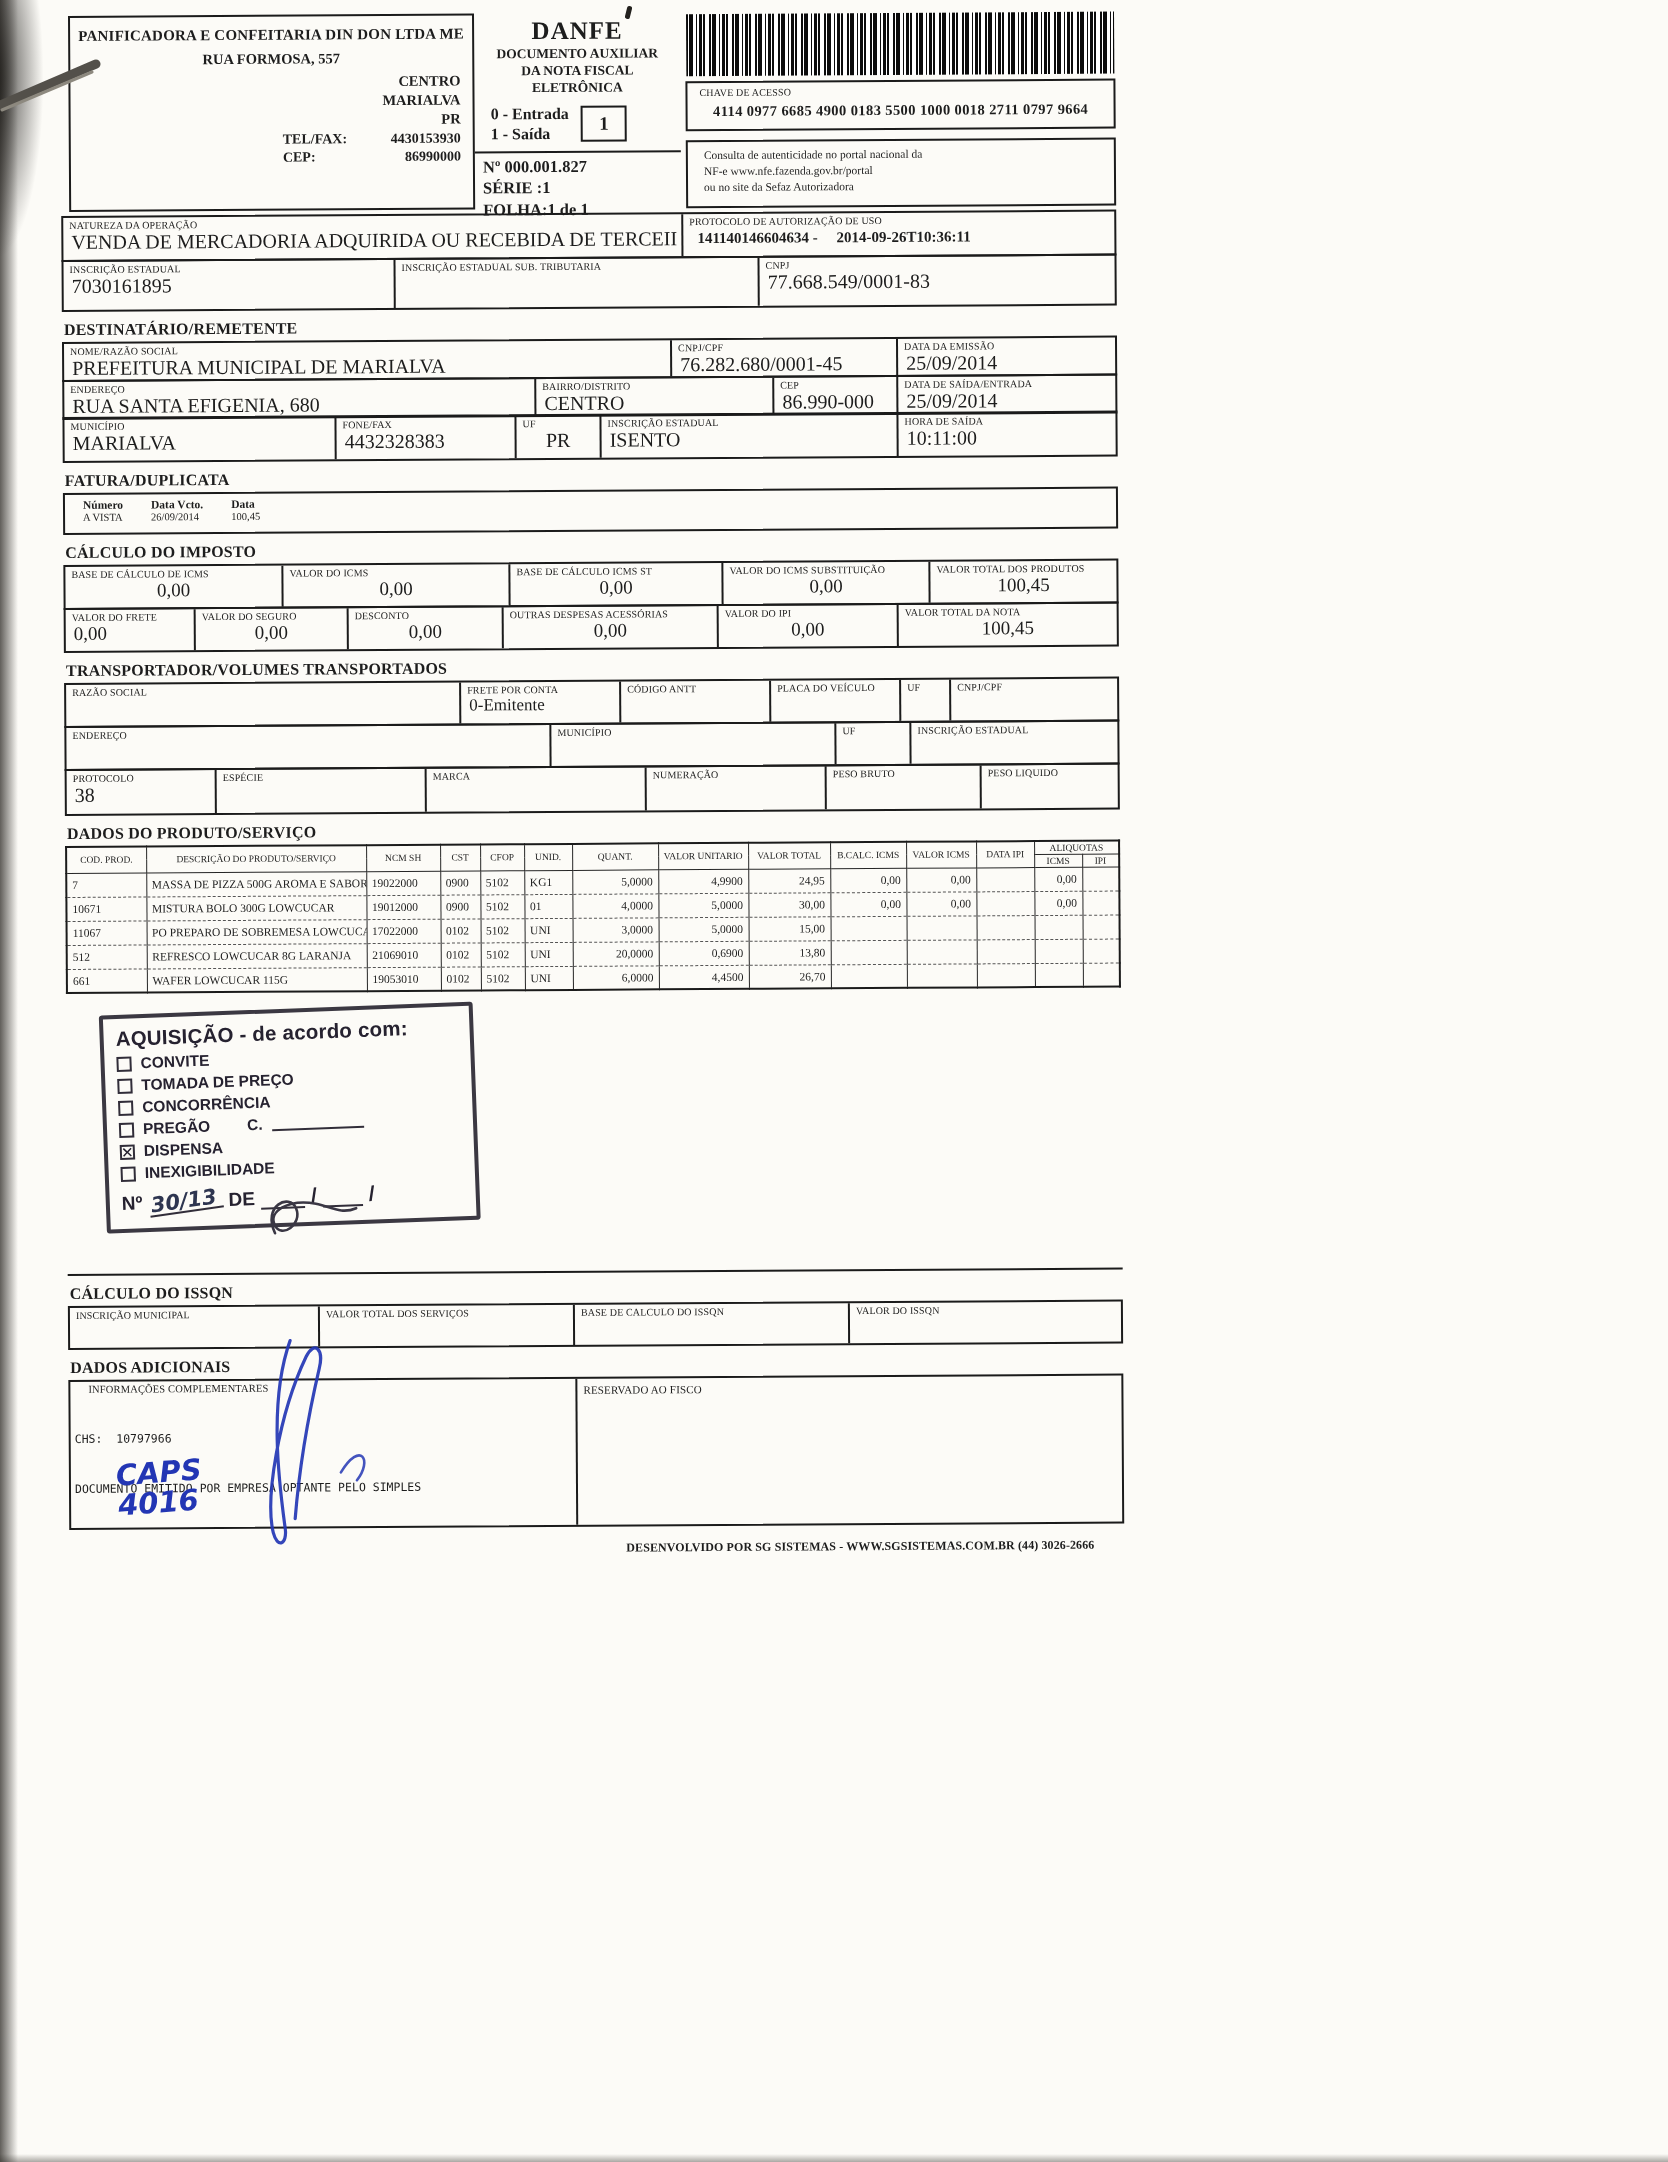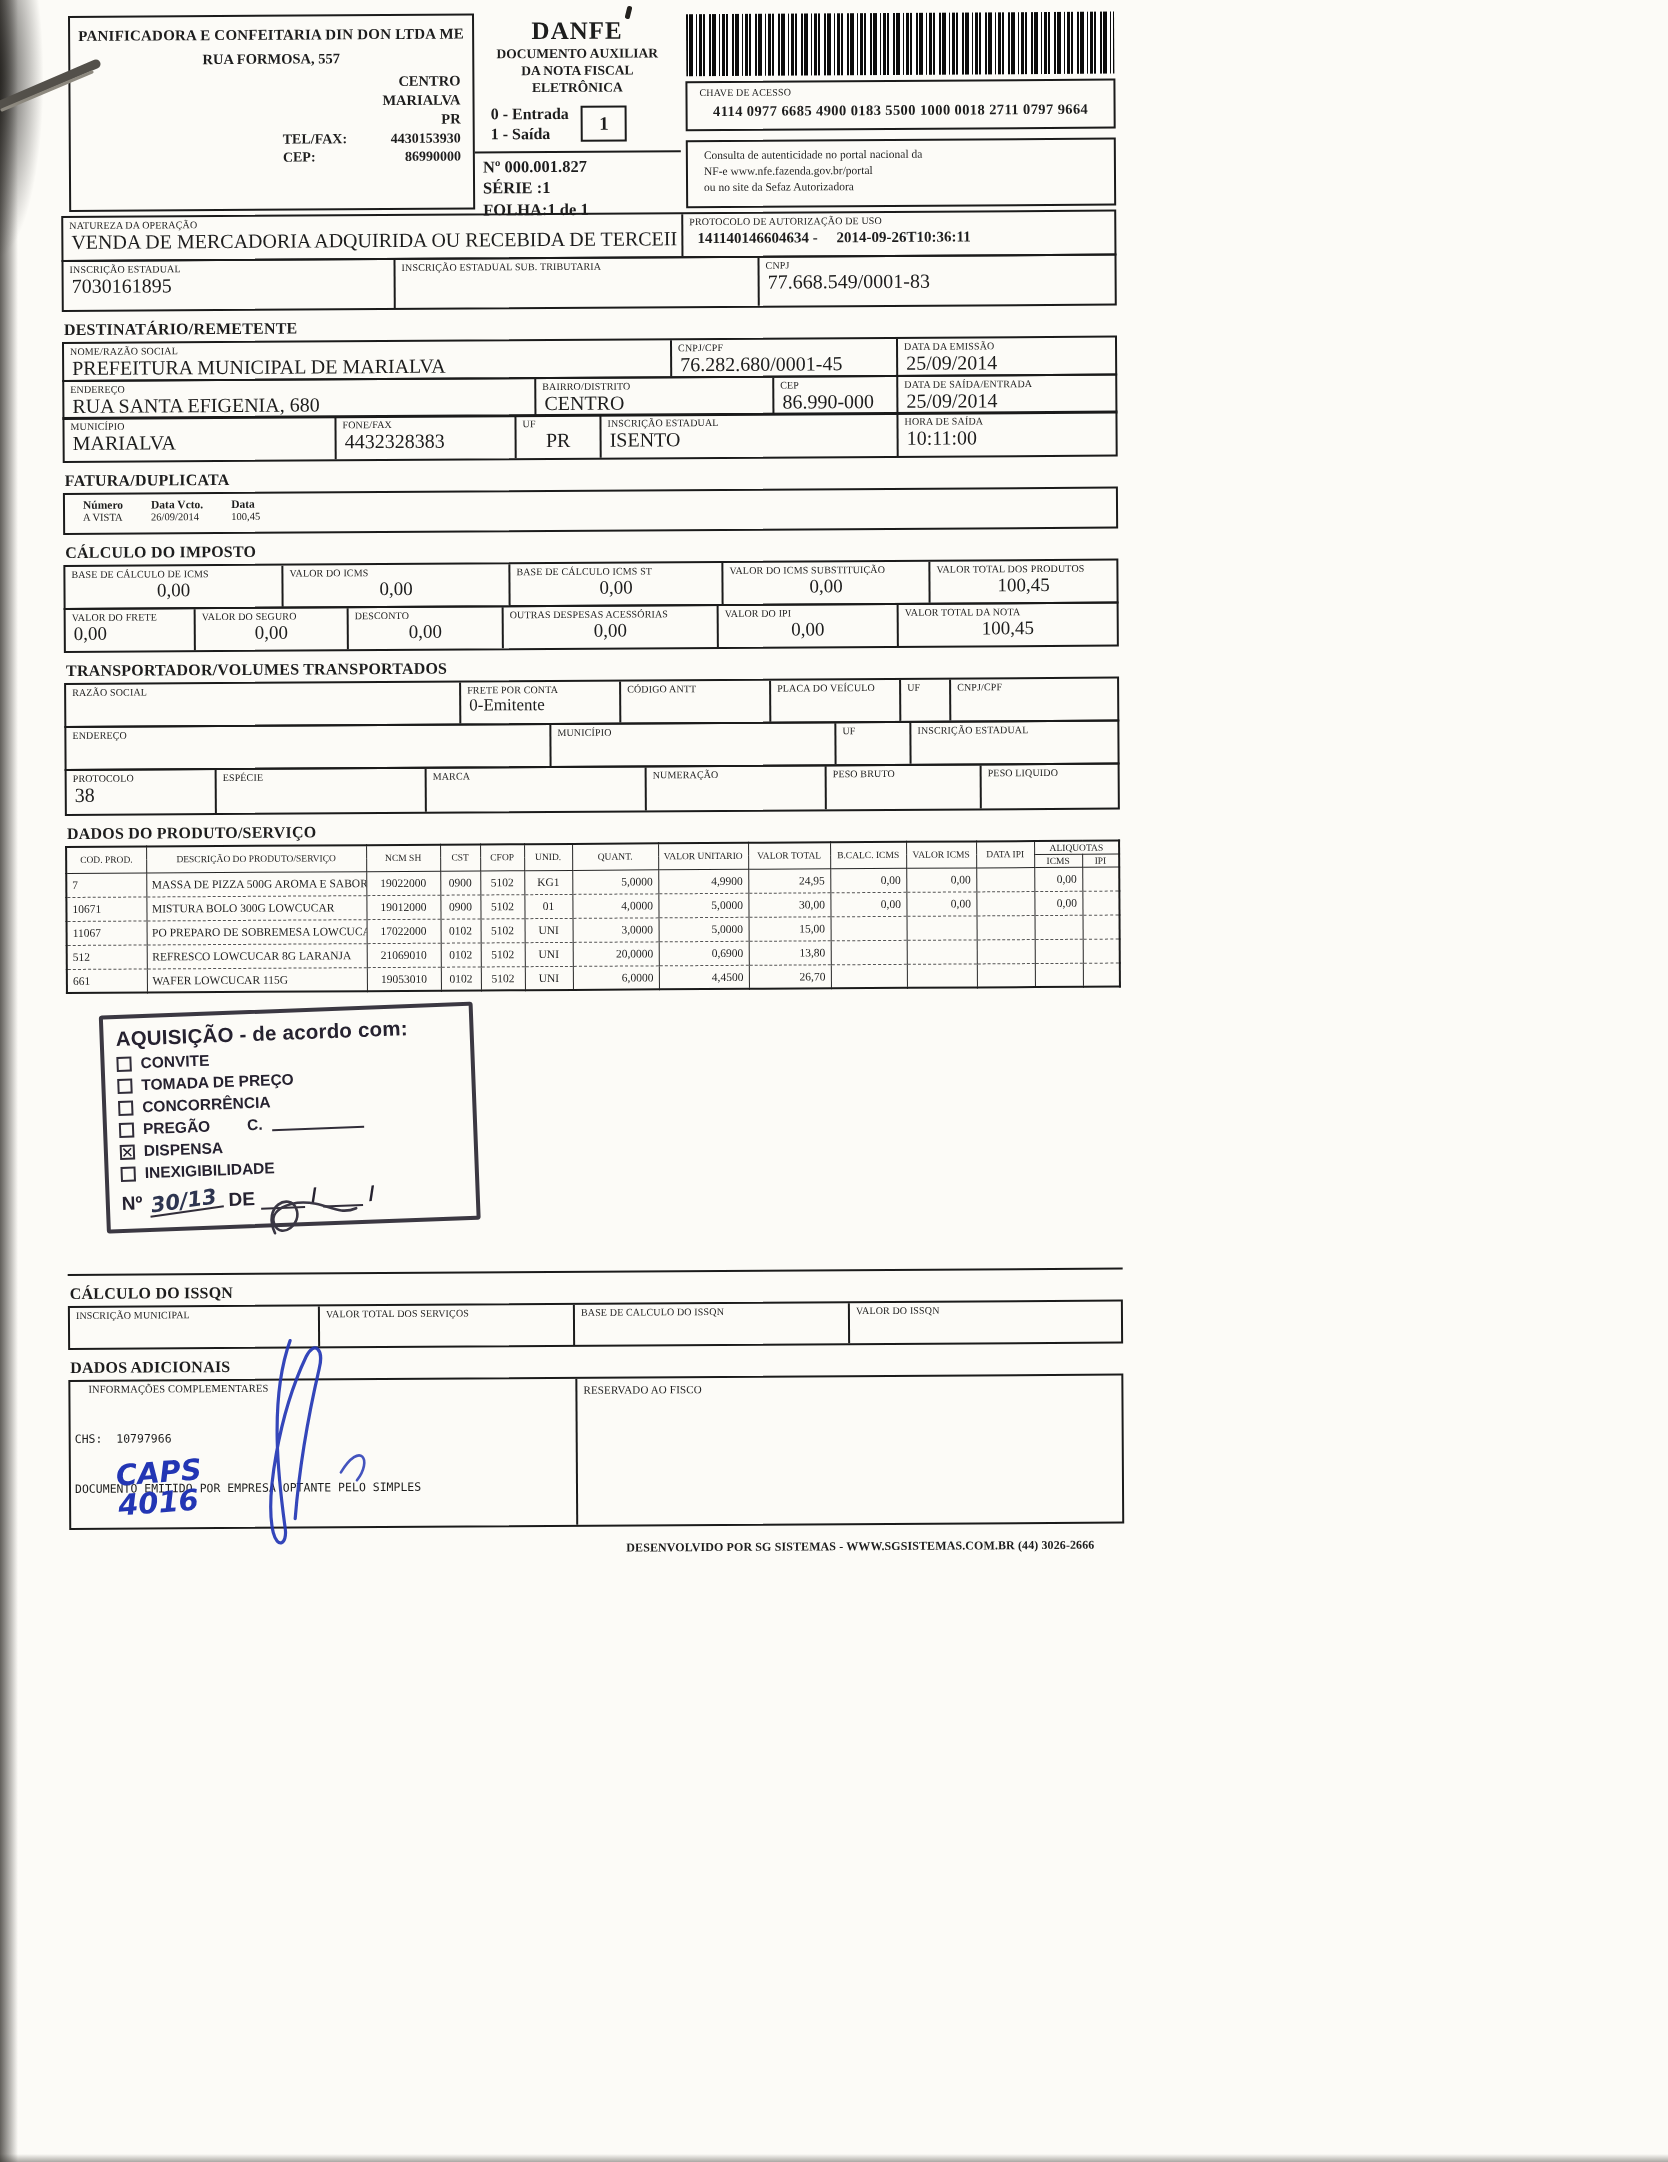--- a/index.html
+++ b/index.html
@@ -39,21 +39,21 @@
 .bold{font-weight:bold}
 .sect{font-weight:bold;font-size:16px;margin:9px 0 3px 2px;letter-spacing:.2px}
 .fat{display:flex;gap:28px;padding:4px 0 0 18px}
 .fat-h{font-weight:bold;font-size:11.5px}
 .fat-v{font-size:10.5px;margin-top:1px}
 table.prod{width:100%;border-collapse:collapse;table-layout:fixed;border:2.4px solid #1b1b1b}
 .prod th{border:1.5px solid #262626;font-weight:normal;font-size:9.5px;text-align:center;padding:1px 2px;overflow:hidden}
 .prod td{border-left:1.5px solid #262626;border-bottom:1.4px dashed #555;font-size:11.5px;padding:1px 5px;white-space:nowrap;overflow:hidden;height:24px}
 .prod tr:last-child td{border-bottom:none}
 .tr{text-align:right}
-.tc{text-align:center}
+.tc{}
 .stamp-zone{position:relative;height:268px}
 .stamp{position:absolute;left:36px;top:16px;width:374px;border:4px solid rgba(38,34,46,.9);padding:8px 12px 14px;transform:rotate(-1.8deg);font-family:"Liberation Sans","DejaVu Sans",sans-serif;color:#262230;border-radius:3px}
 .stamp-title{font-weight:bold;font-size:20.5px;letter-spacing:.2px}
 .stamp-item{display:flex;align-items:center;gap:9px;font-weight:bold;font-size:15.5px;margin-top:4px}
 .cb{width:15px;height:15px;border:2.6px solid rgba(38,34,46,.95);flex:none;position:relative}
 .cb.checked:before{content:"✕";position:absolute;left:-1px;top:-3px;font-size:15px;font-weight:bold}
 .csfx{margin-left:28px}
 .sline{display:inline-block;border-bottom:2.6px solid rgba(38,34,46,.95);height:14px}
 .stamp-no{display:flex;align-items:flex-end;gap:6px;font-weight:bold;font-size:19px;margin-top:8px}
 .hw-ink{font-family:"DejaVu Sans",sans-serif;font-style:italic;font-weight:bold;font-size:21px;color:#2e3550;transform:rotate(-6deg);display:inline-block;border-bottom:2.6px solid rgba(38,34,46,.95);padding:0 6px 0 2px;line-height:.9}

